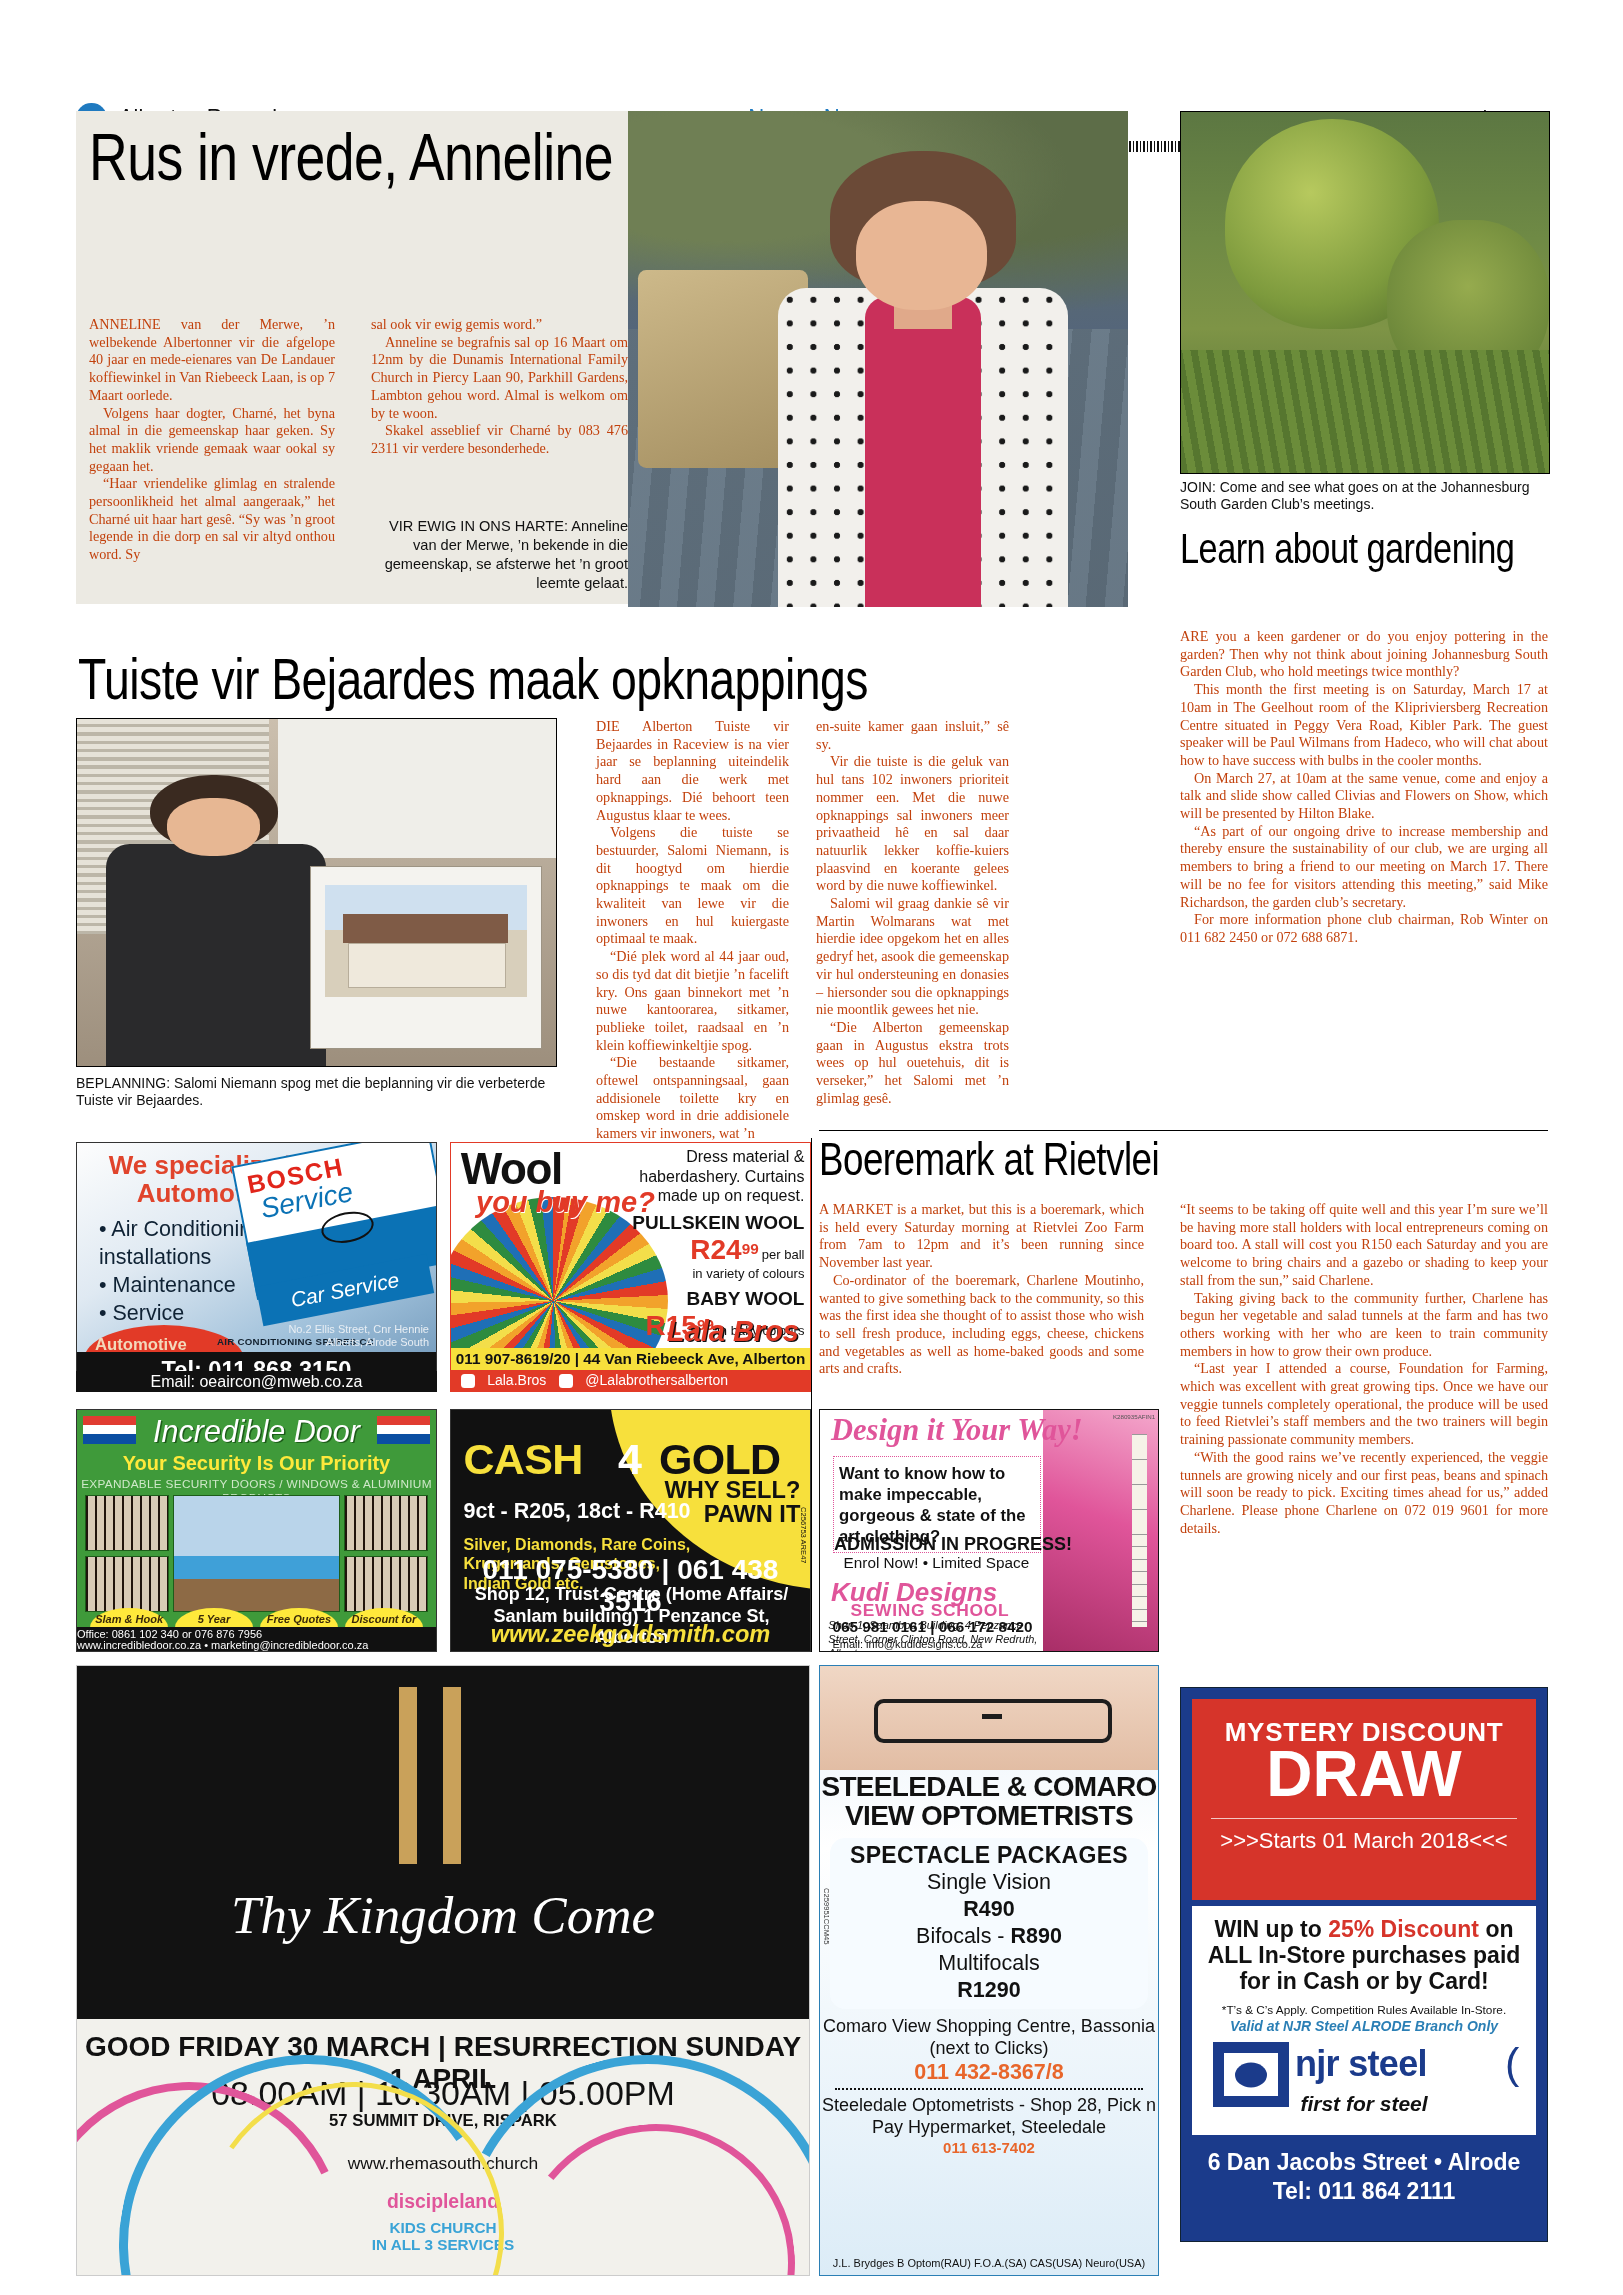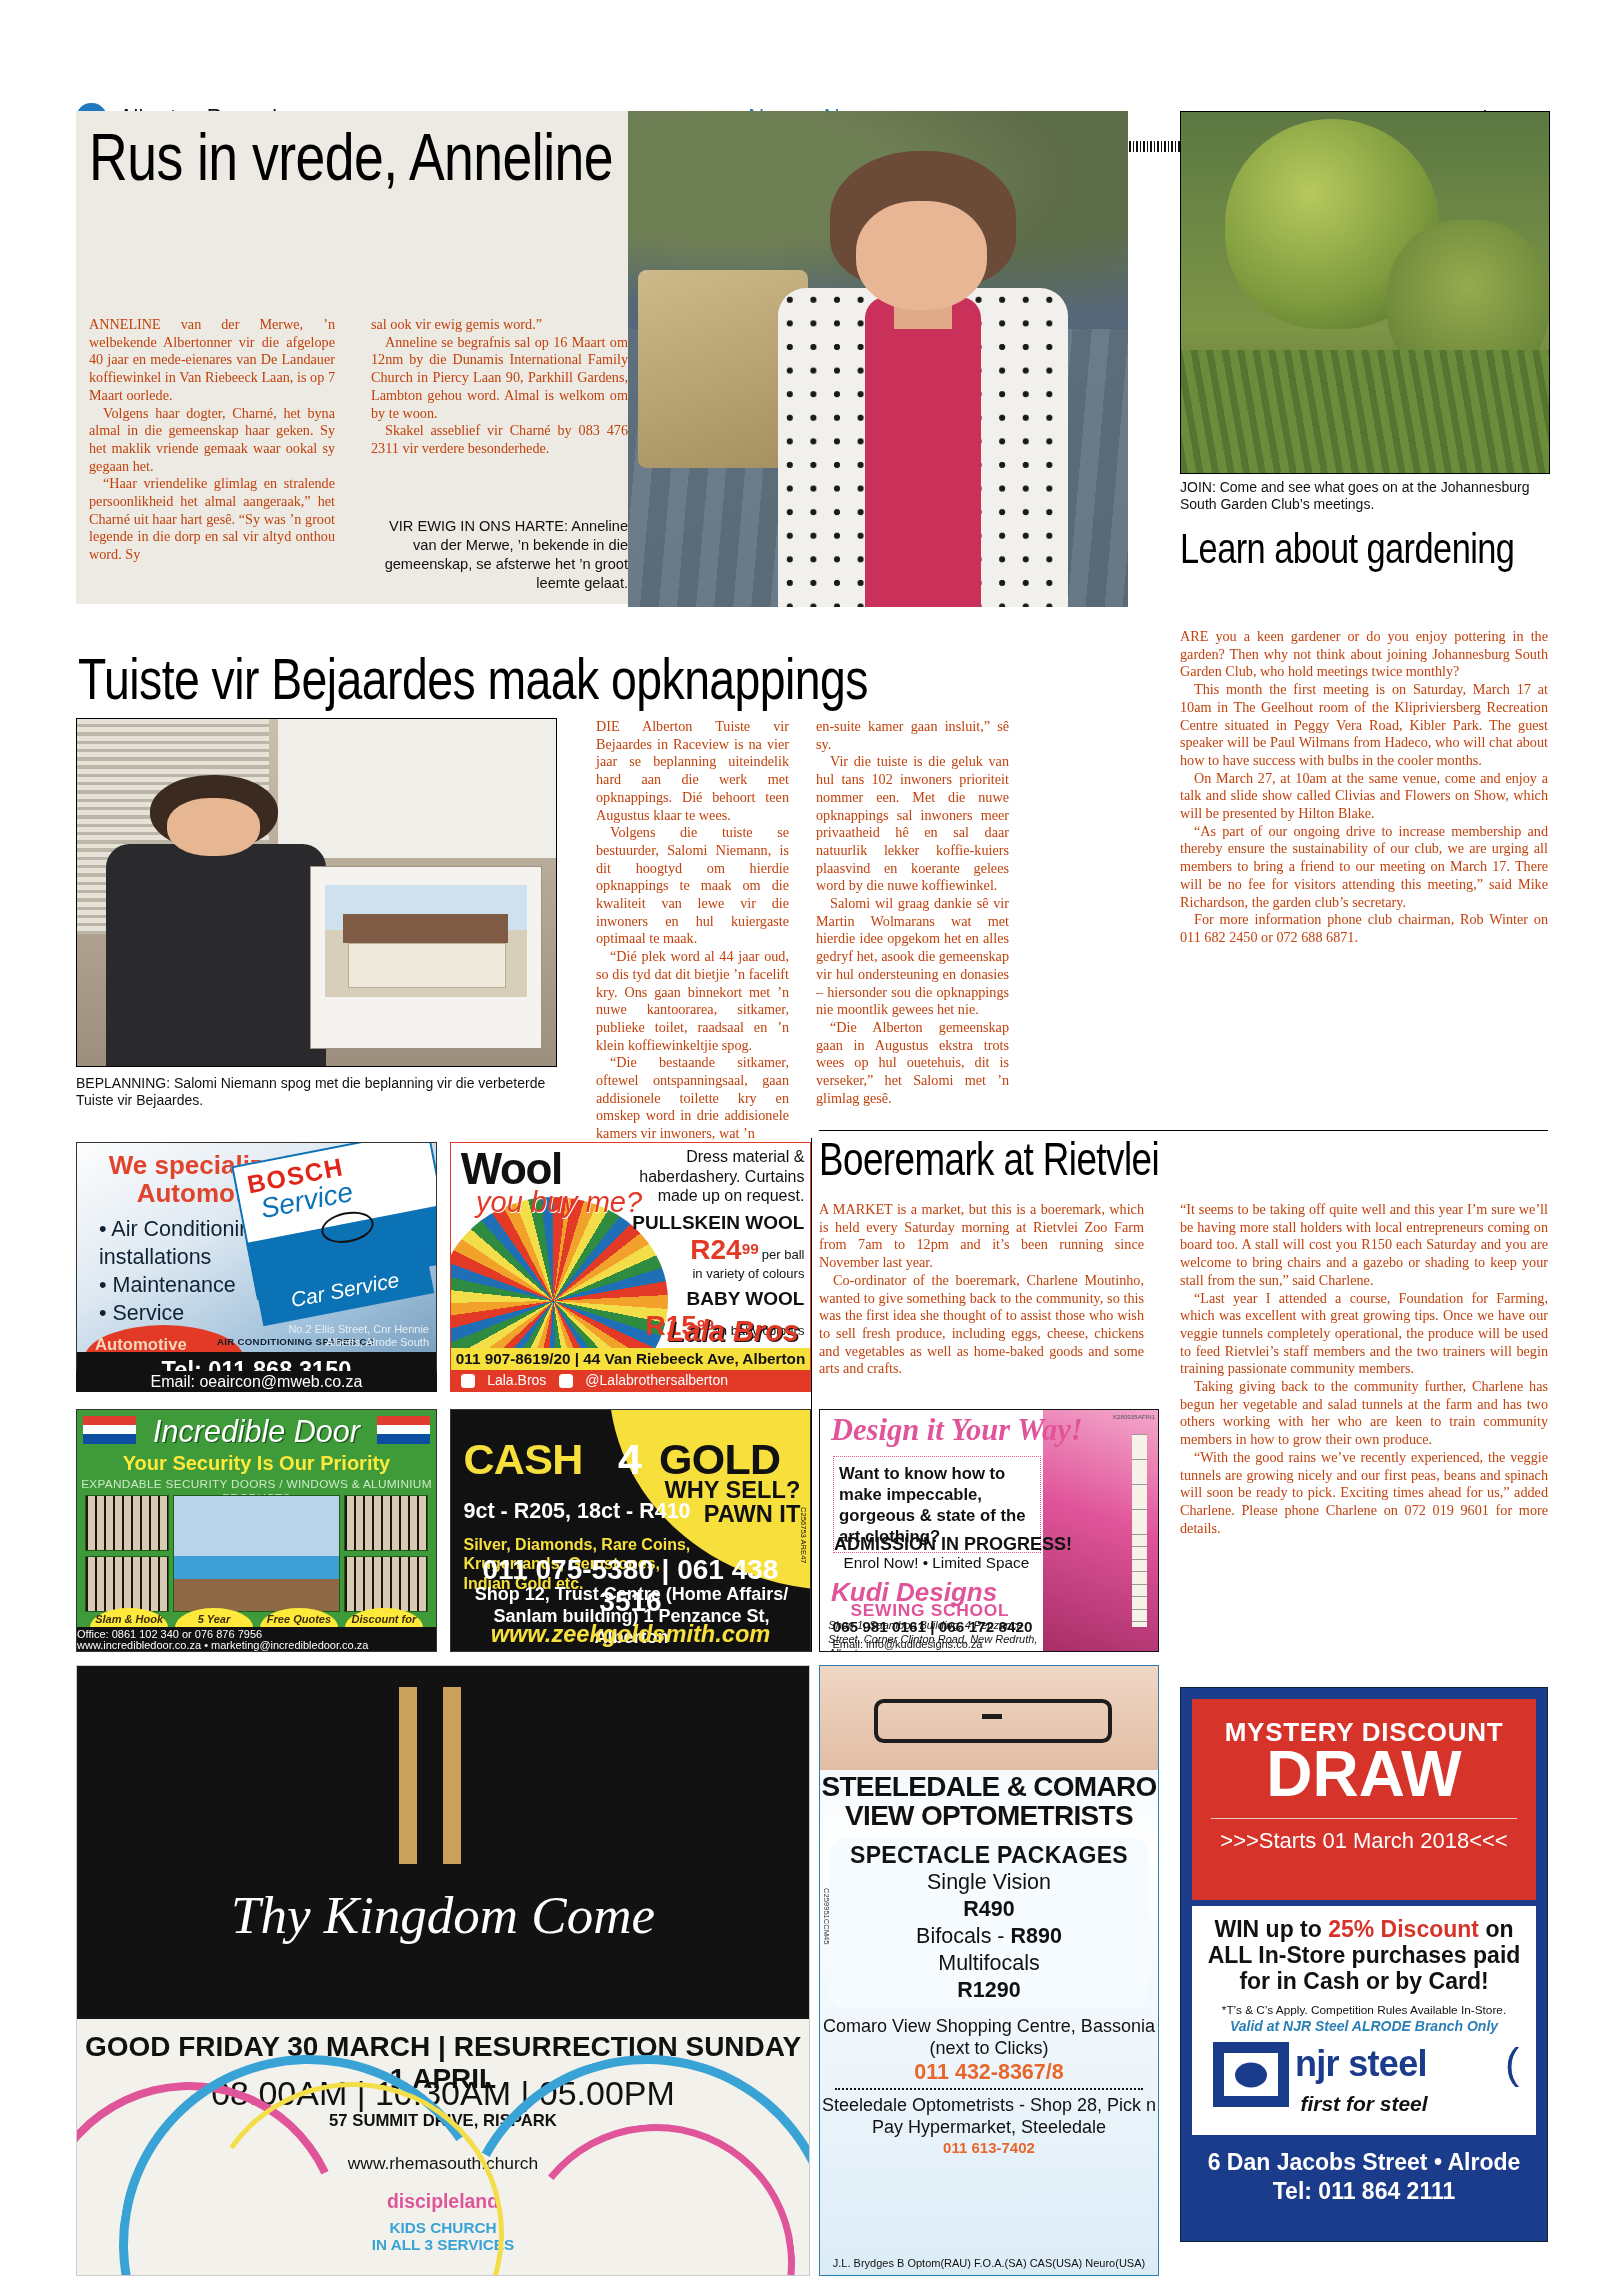--- a/index.html
+++ b/index.html
@@ -140,21 +140,21 @@
   .door-badges{position:absolute;left:9.7px;bottom:4.2px;right:9.7px;display:flex;justify-content:space-around;}
   .badge{width:78px;height:39px;background:#ffe93b;border-radius:50%;color:#3a2a09;font-size:11px;
       font-style:italic;font-weight:bold;text-align:center;line-height:13px;padding-top:5.6px;box-sizing:border-box;}
   .door-foot{position:absolute;left:0;bottom:0;width:100%;height:23.6px;background:#111;color:#fff;font-size:11px;line-height:11px;padding-top:1.4px;box-sizing:border-box;}
   .flag{position:absolute;top:5.6px;width:53px;height:28px;background:
      linear-gradient(180deg,#e03c31 0 33%,#fff 33% 66%,#0b4ea2 66% 100%);}
 
   
   .ad-wool{left:450px;top:1142px;width:361px;height:250px;border:1.4px solid #e23a27;background:#fff;}
   .wool-h{position:absolute;left:9.7px;top:1.4px;color:#111;font-weight:bold;font-size:44px;letter-spacing:-1.4px;}
-  .wool-s{position:absolute;left:25px;top:43px;color:#e23a27;font-weight:normal;font-size:29px;font-style:italic;
+  .wool-s{position:absolute;left:25px;top:43px;color:#e23a27;font-weight:bold;font-size:29px;font-style:italic;
      text-shadow:0.7px 0.7px 0 #fff;}
   .wool-ball{position:absolute;left:-12.5px;top:54px;width:229px;height:208px;border-radius:50%;
      background:repeating-conic-gradient(from 10deg,#e23a27 0 7deg,#f2a22b 7deg 14deg,#f3de4a 14deg 21deg,#2e8b3f 21deg 28deg,#1f6fb6 28deg 35deg);}
   .wool-right{position:absolute;right:5.6px;top:4.2px;width:175px;text-align:right;}
   .wool-desc{color:#111;font-size:16px;line-height:19.4px;font-weight:500;}
   .wool-p1{color:#111;font-size:19px;font-weight:bold;margin-top:7px;}
   .wool-price{color:#e23a27;font-size:28px;font-weight:bold;}
   .wool-small{color:#111;font-size:13px;}
   .lala{position:absolute;right:11px;bottom:43px;color:#e23a27;font-size:29px;font-weight:bold;font-style:italic;
      text-shadow:1.4px 1.4px 0 #111;}
@@ -353,22 +353,22 @@
     <p>“Die Alberton gemeenskap gaan in Augustus ekstra trots wees op hul ouetehuis, dit is verseker,” het Salomi met ’n glimlag gesê.</p>
   </div>
 
   <div class="boer-title hl">Boeremark at Rietvlei</div>
   <div class="boer-c1 body-col">
     <p class="first">A MARKET is a market, but this is a boeremark, which is held every Saturday morning at Rietvlei Zoo Farm from 7am to 12pm and it’s been running since November last year.</p>
     <p>Co-ordinator of the boeremark, Charlene Moutinho, wanted to give something back to the community, so this was the first idea she thought of to assist those who wish to sell fresh produce, including eggs, cheese, chickens and vegetables as well as home-baked goods and some arts and crafts.</p>
   </div>
   <div class="boer-c2 body-col">
     <p class="first">“It seems to be taking off quite well and this year I’m sure we’ll be having more stall holders with local entrepreneurs coming on board too. A stall will cost you R150 each Saturday and you are welcome to bring chairs and a gazebo or shading to keep your stall from the sun,” said Charlene.</p>
+    <p>Taking giving back to the community further, Charlene has begun her vegetable and salad tunnels at the farm and has two others working with her who are keen to train community members in how to grow their own produce.</p>
     <p>“Last year I attended a course, Foundation for Farming, which was excellent with great growing tips. Once we have our veggie tunnels completely operational, the produce will be used to feed Rietvlei’s staff members and the two trainers will begin training passionate community members.</p>
-    <p>Taking giving back to the community further, Charlene has begun her vegetable and salad tunnels at the farm and has two others working with her who are keen to train community members in how to grow their own produce.</p>
     <p>“With the good rains we’ve recently experienced, the veggie tunnels are growing nicely and our first peas, beans and spinach will soon be ready to pick. Exciting times ahead for us,” added Charlene. Please phone Charlene on 072 019 9601 for more details.</p>
   </div>
 
   <div class="vline" style="left:811px;top:1138px;height:514px;"></div>
   <div class="hline" style="left:819px;top:1130px;width:729px;"></div>
 
   <div class="ad ad-auto adf">
     <div class="auto-h">We specialize in Automotive</div>
     <div class="auto-list" style="white-space:pre-line;">• Air Conditioning
 installations

